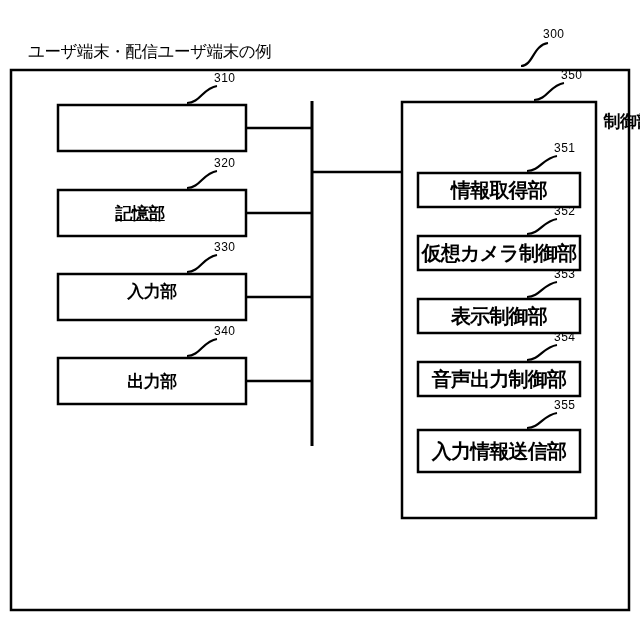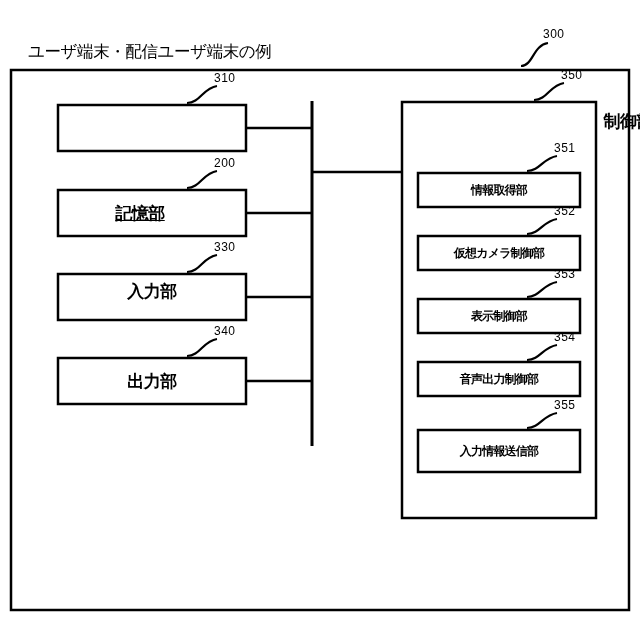--- a/index.html
+++ b/index.html
@@ -62,21 +62,21 @@
     font-weight: bold;
     letter-spacing: -0.5px;
     white-space: nowrap;
     line-height: 1;
   }
   .inner-label {
     position: absolute;
     display: flex;
     align-items: center;
     justify-content: center;
-    font-size: 12px;
+    font-size: 20px;
     font-weight: bold;
     letter-spacing: -0.8px;
     white-space: nowrap;
     line-height: 1;
   }
 </style>
 </head>
 <body>
 
 <div id="figure">
@@ -124,21 +124,21 @@
     <path d="M 527 428 C 540 428 543 415 557 413" fill="none" stroke="#000000" stroke-width="2.2"></path>
   </svg>
 
   <div class="ref-num" style="left:543px; top:28px;">300</div>
 
   <div class="box-label" style="left:58px; top:190px; width:164px; height:46px;text-decoration:underline;">記憶部</div>
   <div class="box-label" style="left:58px; top:268px; width:188px; height:46px;border-radius:9px;">入力部</div>
   <div class="box-label" style="left:58px; top:358px; width:188px; height:46px;">出力部</div>
 
   <div class="ref-num" style="left:214px; top:72px;">310</div>
-  <div class="ref-num" style="left:214px; top:157px;">200</div>
+  <div class="ref-num" style="left:214px; top:157px;">320</div>
   <div class="ref-num" style="left:214px; top:241px;">330</div>
   <div class="ref-num" style="left:214px; top:325px;">340</div>
 
   <div class="ctrl-title" style="left:402px; top:113px; width:216px; text-align:right;padding-left:35px;">制御部</div>
   <div class="ref-num" style="left:561px; top:69px;">350</div>
 
   <div class="inner-label" style="left:418px; top:173px; width:162px; height:34px;">情報取得部</div>
   <div class="inner-label" style="left:418px; top:299px; width:162px; height:34px;">表示制御部</div>
   <div class="inner-label" style="left:418px; top:236px; width:162px; height:34px;">仮想カメラ制御部</div>
   <div class="inner-label" style="left:418px; top:362px; width:162px; height:34px;">音声出力制御部</div>

